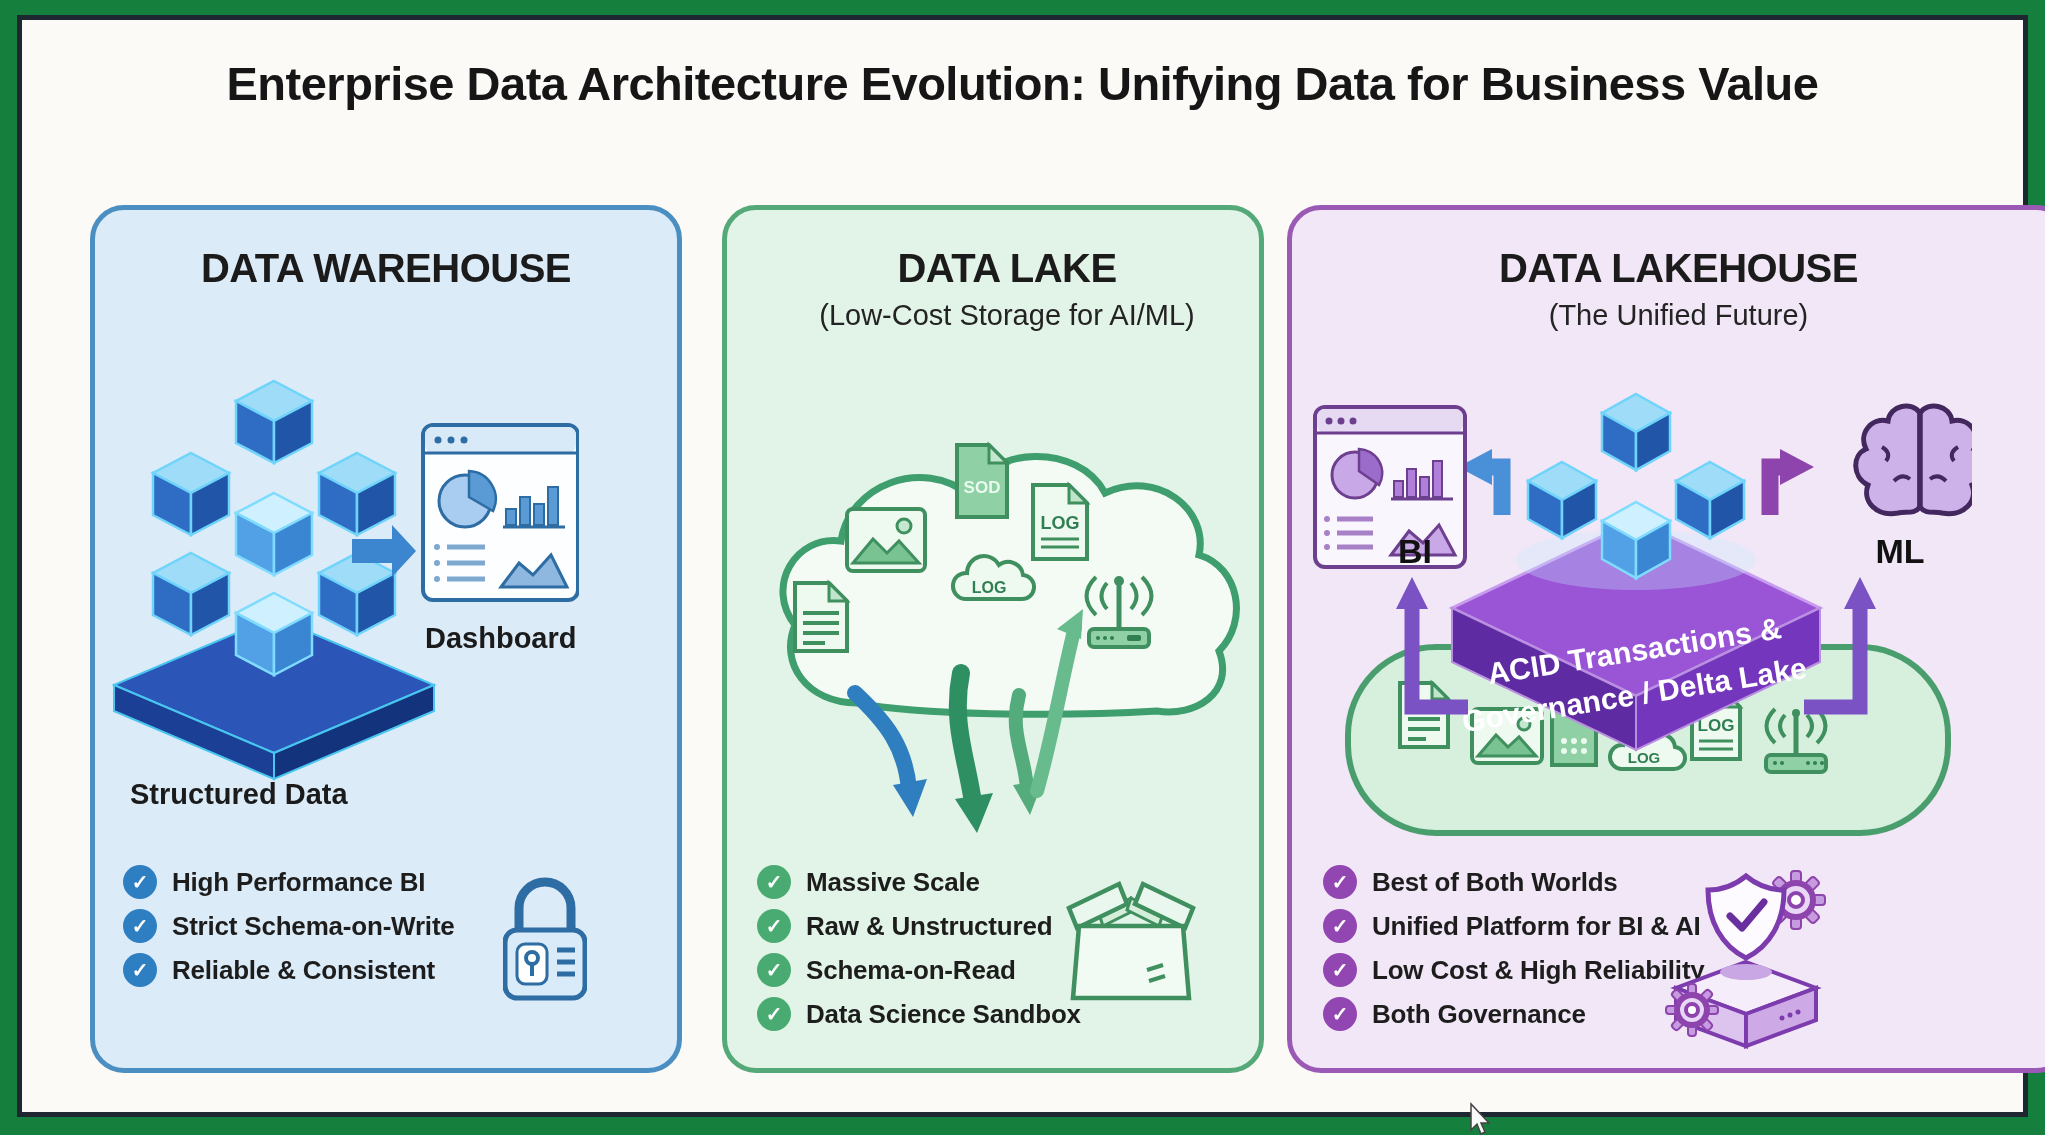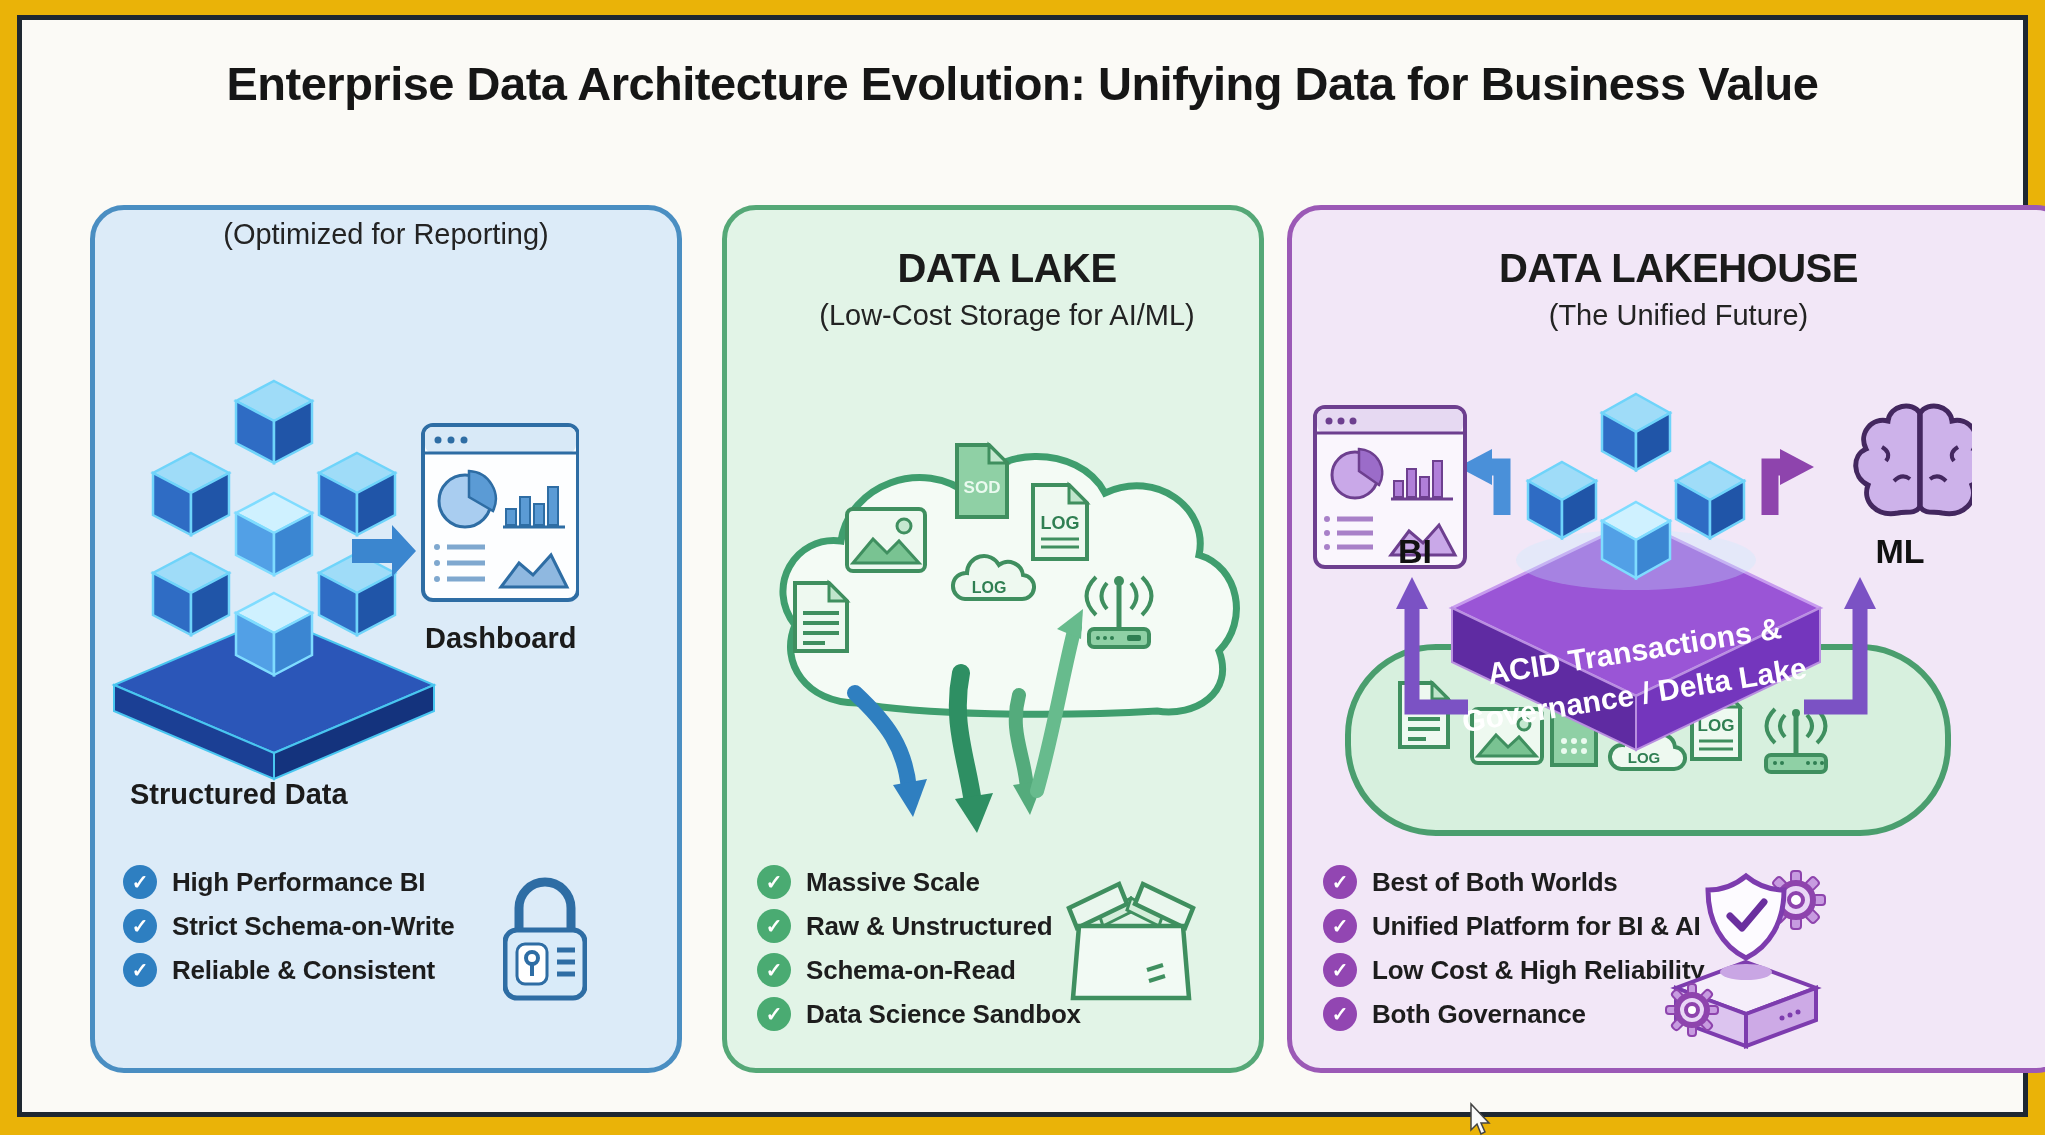--- a/index.html
+++ b/index.html
@@ -1,18 +1,18 @@
 <!DOCTYPE html>
 <html><head>
 <meta charset="utf-8">
 <style>
   html,body{margin:0;padding:0;}
   body{width:2045px;height:1135px;overflow:hidden;background:#323f4c;
        font-family:"Liberation Sans", sans-serif;}
-  #stage{position:relative;width:2045px;height:1135px;background:#eab308;}
+  #stage{position:relative;width:2045px;height:1135px;background:#15803d;}
   
   .screen{position:absolute;left:22px;top:20px;width:2001px;height:1092px;
           background:#fbfaf6;box-shadow:0 0 0 5px #1e2731;}
   .main-title{position:absolute;left:0;top:56px;width:100%;text-align:center;
           font-size:47px;font-weight:800;color:#161616;letter-spacing:-0.5px;}
   .panel{position:absolute;top:205px;height:868px;border-radius:34px;
          border:5px solid;box-sizing:border-box;}
   .panel.blue  {left:90px;  width:592px;background:#dcebf8;border-color:#4a8ec2;}
   .panel.green {left:722px; width:542px;background:#e2f4e7;border-color:#55a877;padding-left:28px;}
   .panel.purple{left:1287px;width:783px;background:#f2e7f7;border-color:#9b59b6;}
@@ -32,21 +32,21 @@
 </style>
 </head>
 <body>
 
 <div id="stage">
   <div class="screen"></div>
 
   <div class="main-title">Enterprise Data Architecture Evolution: Unifying Data for Business Value</div>
 
   <div class="panel blue">
-    <div class="panel-sub">(Optimized for Reporting)</div>
+    <div class="panel-title">DATA WAREHOUSE</div>
 
     <svg class="abs" style="left:14px;top:145px;" width="470" height="435" viewBox="0 0 470 435">
       <defs>
         <g id="cw">
           <polygon points="0,-20 38,0 0,20 -38,0" fill="#9fdcf8" stroke="#6fd4fa" stroke-width="2.5"></polygon>
           <polygon points="-38,0 0,20 0,62 -38,42" fill="#2f6cc4" stroke="#6fd4fa" stroke-width="2.5"></polygon>
           <polygon points="0,20 38,0 38,42 0,62" fill="#2055a8" stroke="#6fd4fa" stroke-width="2.5"></polygon>
         </g>
         <g id="cwl">
           <polygon points="0,-20 38,0 0,20 -38,0" fill="#cff1ff" stroke="#7fdcff" stroke-width="2.5"></polygon>

